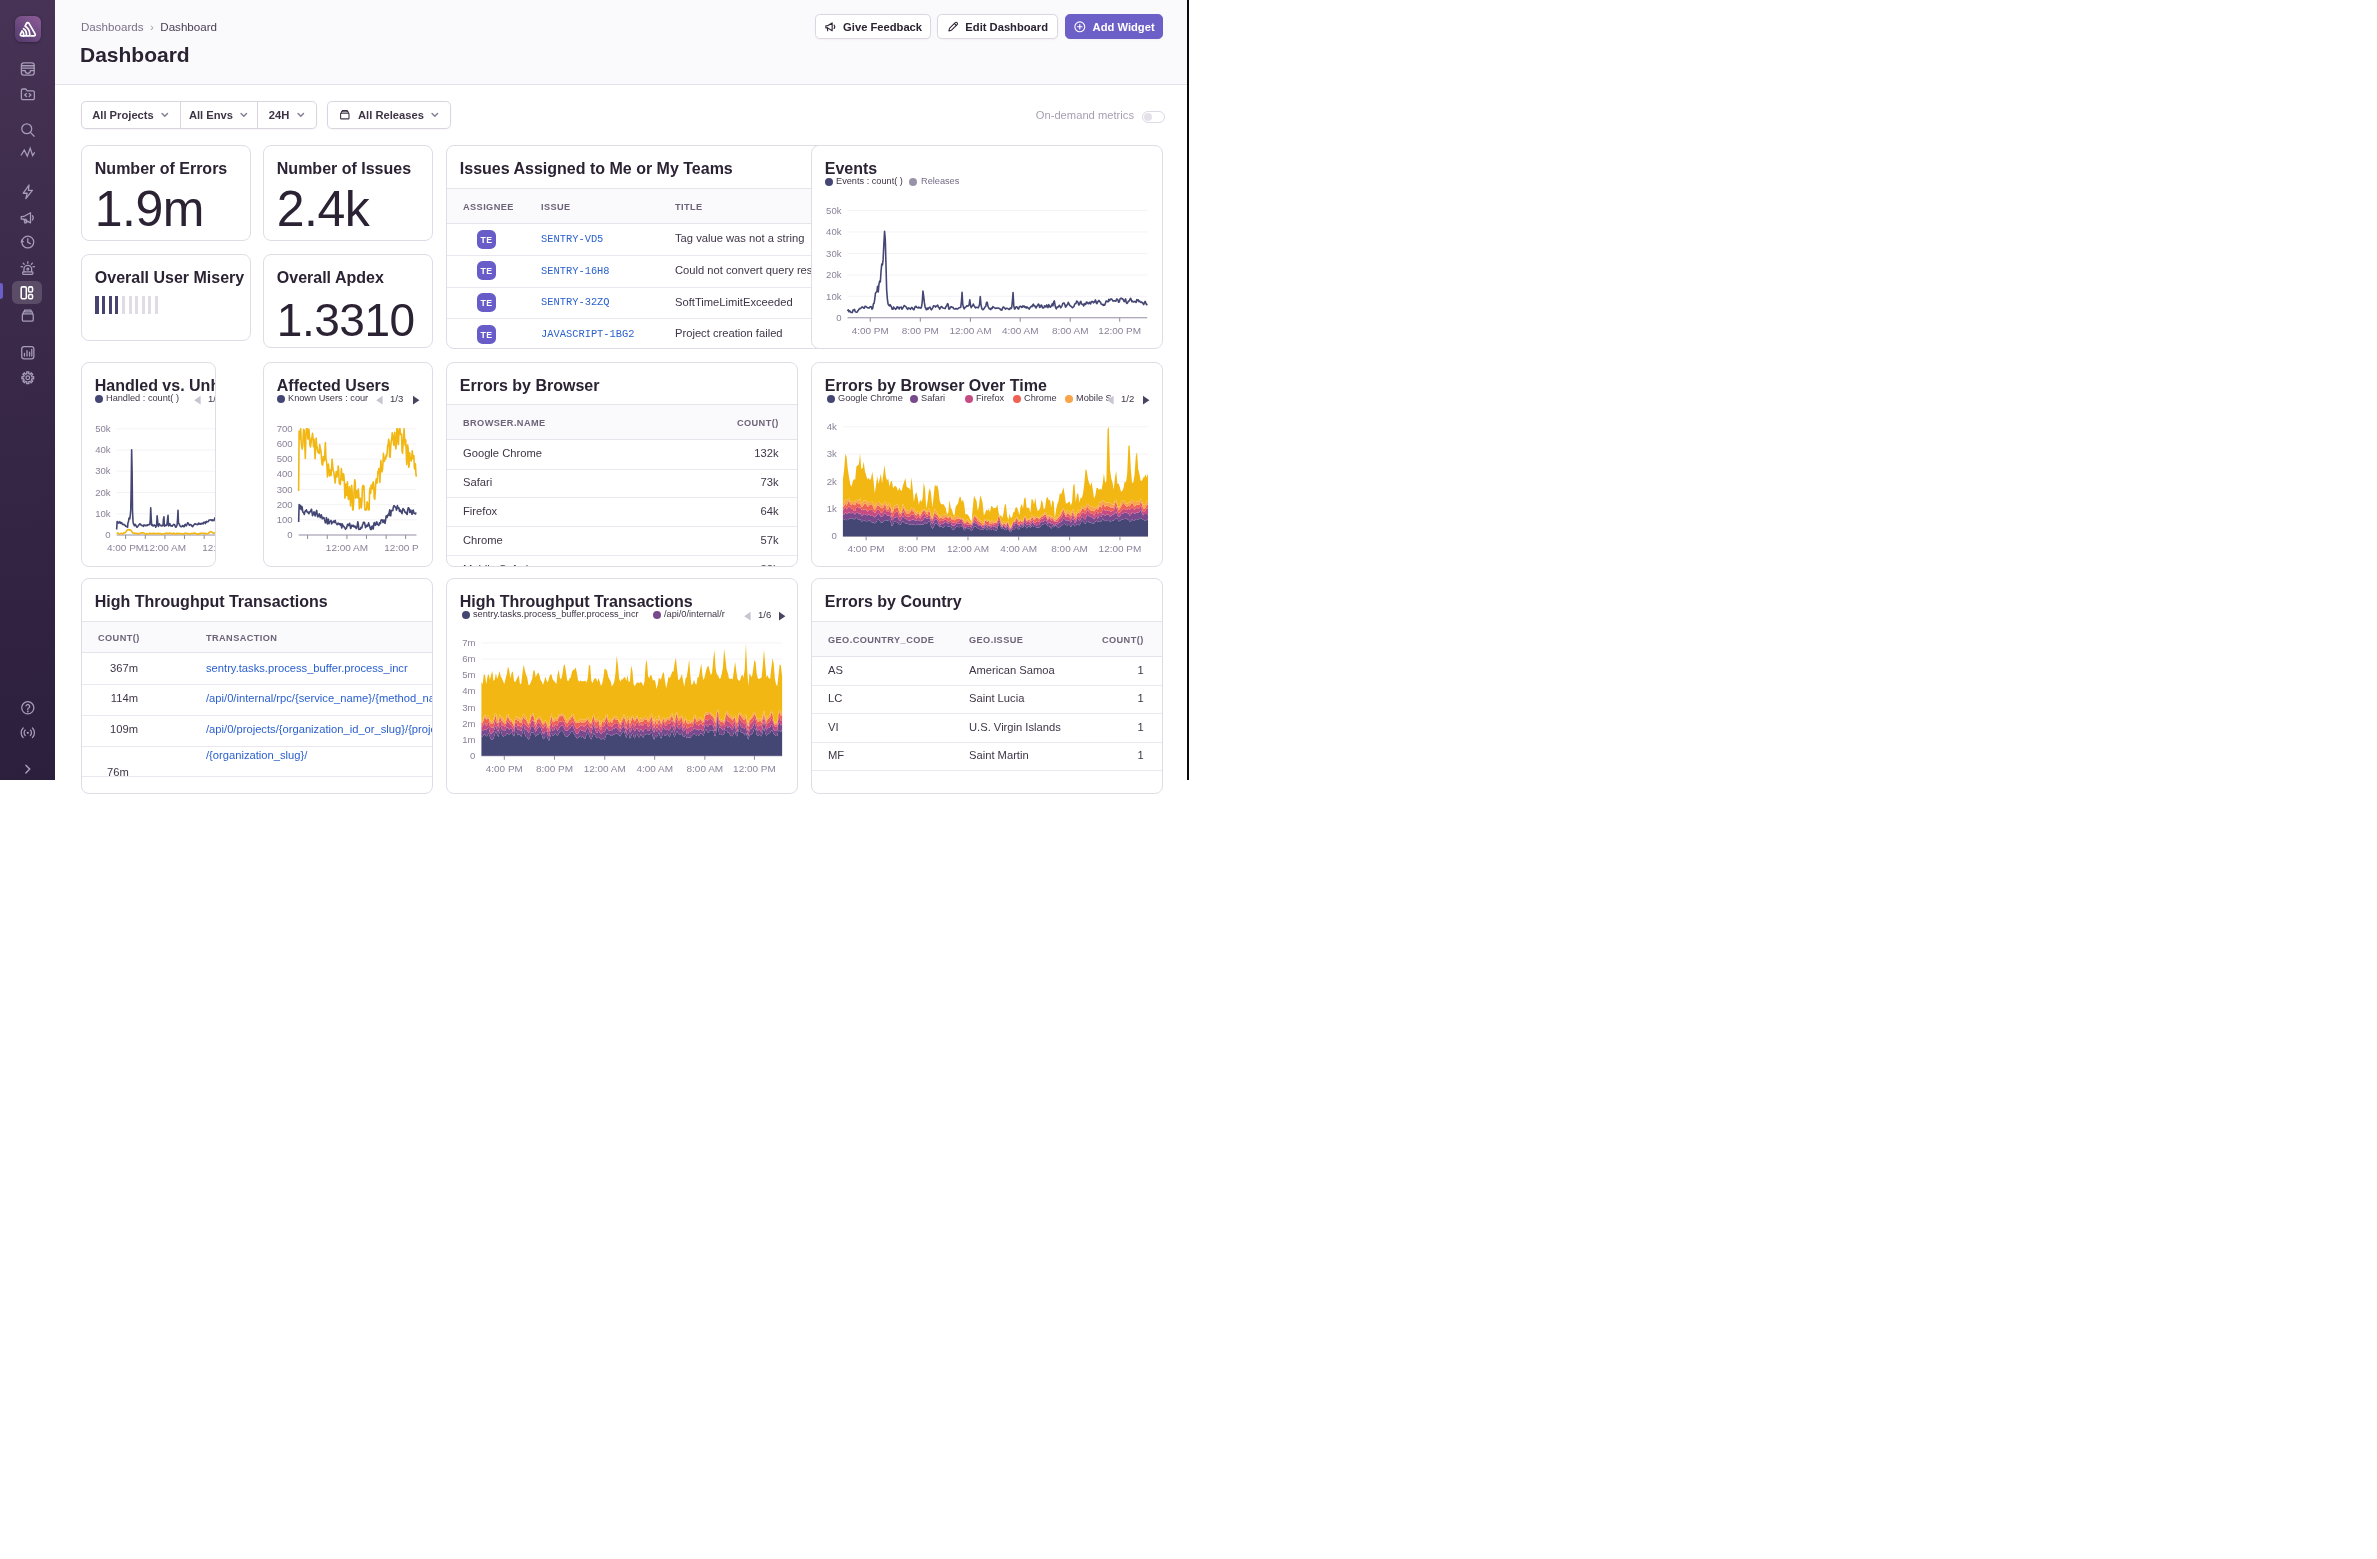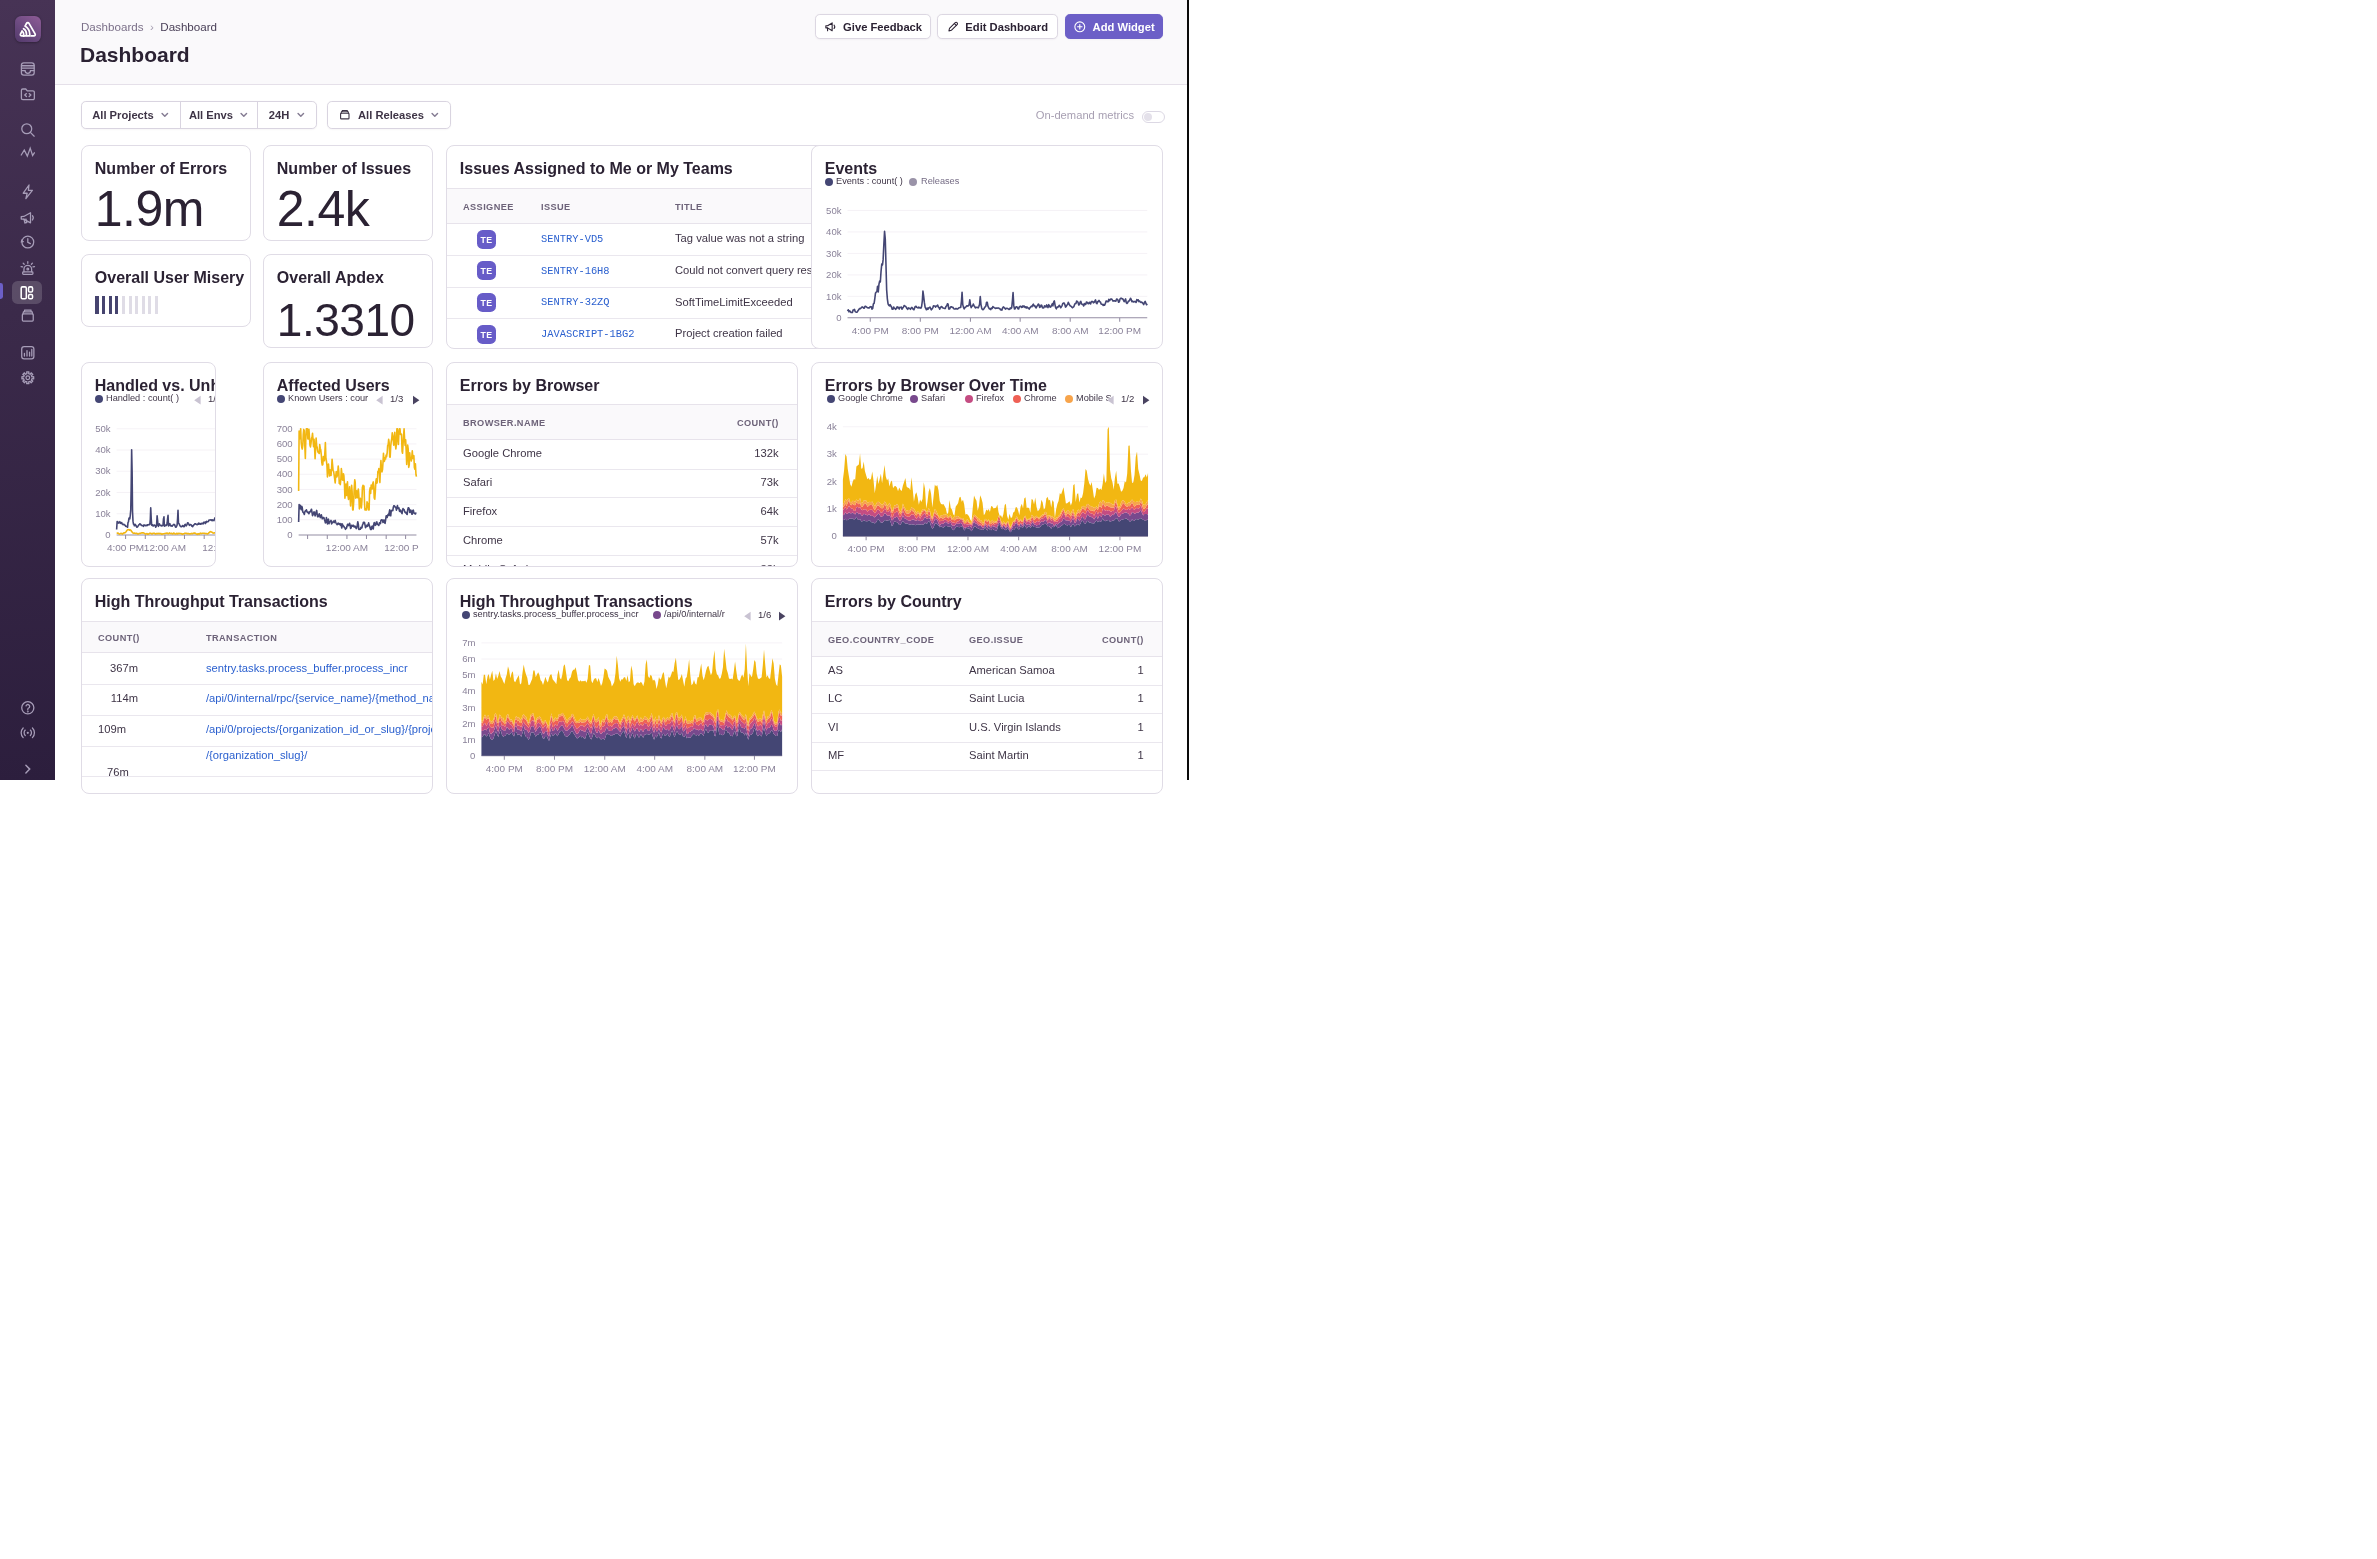--- a/index.html
+++ b/index.html
@@ -195,21 +195,21 @@
         <line x1="385.5" y1="215" x2="385.5" y2="220" stroke="#948da3" stroke-width="1.3"></line>
         <text x="73.0" y="235" text-anchor="middle" font-size="12.5" fill="#8a8299">4:00 PM</text>
         <text x="135.7" y="235" text-anchor="middle" font-size="12.5" fill="#8a8299">8:00 PM</text>
         <text x="198.5" y="235" text-anchor="middle" font-size="12.5" fill="#8a8299">12:00 AM</text>
         <text x="260.8" y="235" text-anchor="middle" font-size="12.5" fill="#8a8299">4:00 AM</text>
         <text x="323.5" y="235" text-anchor="middle" font-size="12.5" fill="#8a8299">8:00 AM</text>
         <text x="385.5" y="235" text-anchor="middle" font-size="12.5" fill="#8a8299">12:00 PM</text>
         <polyline fill="none" stroke="#444674" stroke-width="2" stroke-linejoin="round" points="44.5,206.7 45.4,204.9 46.3,207.5 47.1,206.2 48.0,207.2 48.9,208.3 49.8,208.3 50.6,208.3 51.5,205.3 52.4,204.9 53.3,204.4 54.1,207.2 55.0,207.7 55.9,207.9 56.8,207.6 57.6,206.1 58.5,205.0 59.4,203.4 60.3,203.6 61.1,203.0 62.0,202.2 62.9,201.3 63.8,201.6 64.6,202.9 65.5,202.8 66.4,200.6 67.3,200.6 68.1,201.2 69.0,202.0 69.9,202.5 70.8,202.5 71.6,202.6 72.5,201.4 73.4,201.0 74.3,201.2 75.1,204.1 76.0,203.3 76.9,197.6 77.8,196.9 78.6,191.7 79.5,184.2 80.4,182.7 81.3,182.1 82.1,175.4 83.0,182.6 83.9,172.8 84.8,168.9 85.6,170.1 86.5,156.8 87.4,147.7 88.3,148.7 89.1,142.1 90.0,123.2 90.9,106.6 91.8,116.2 92.6,145.3 93.5,179.6 94.4,191.2 95.3,197.6 96.1,199.2 97.0,199.9 97.9,198.4 98.8,200.2 99.6,201.4 100.5,204.2 101.4,204.3 102.3,201.5 103.1,202.6 104.0,203.6 104.9,204.3 105.8,203.0 106.6,201.2 107.5,202.5 108.4,201.7 109.3,204.0 110.1,201.8 111.0,202.1 111.9,201.5 112.8,204.2 113.6,202.7 114.5,201.7 115.4,199.6 116.3,200.1 117.1,200.4 118.0,201.6 118.9,203.3 119.8,204.3 120.7,202.6 121.5,203.1 122.4,202.9 123.3,204.4 124.2,202.9 125.0,201.9 125.9,202.7 126.8,204.4 127.7,204.9 128.5,202.8 129.4,200.7 130.3,200.5 131.2,201.8 132.0,202.2 132.9,202.6 133.8,201.6 134.7,202.5 135.5,202.2 136.4,203.0 137.3,201.0 138.2,193.9 139.0,181.4 139.9,188.1 140.8,196.0 141.7,201.5 142.5,203.1 143.4,204.9 144.3,202.7 145.2,204.4 146.0,202.8 146.9,202.4 147.8,201.6 148.7,203.4 149.5,205.0 150.4,203.8 151.3,202.5 152.2,200.0 153.0,200.2 153.9,200.1 154.8,201.7 155.7,200.1 156.5,200.1 157.4,199.1 158.3,201.5 159.2,202.3 160.0,204.1 160.9,201.9 161.8,201.2 162.7,200.8 163.5,202.4 164.4,202.6 165.3,202.9 166.2,203.3 167.0,203.3 167.9,200.6 168.8,199.9 169.7,197.3 170.5,197.9 171.4,204.0 172.3,204.0 173.2,202.3 174.0,201.2 174.9,201.3 175.8,202.0 176.7,201.9 177.5,203.4 178.4,203.9 179.3,204.0 180.2,203.3 181.0,203.3 181.9,204.1 182.8,203.7 183.7,202.6 184.5,202.3 185.4,202.1 186.3,201.9 187.2,194.6 188.0,183.0 188.9,198.4 189.8,201.9 190.7,203.8 191.5,201.9 192.4,201.9 193.3,200.6 194.2,199.8 195.1,200.4 195.9,199.9 196.8,198.6 197.7,192.5 198.6,199.2 199.4,202.2 200.3,200.3 201.2,200.1 202.1,197.8 202.9,199.7 203.8,200.9 204.7,202.6 205.6,201.9 206.4,202.1 207.3,201.9 208.2,202.5 209.1,200.6 209.9,198.3 210.8,188.3 211.7,198.4 212.6,202.7 213.4,204.3 214.3,204.8 215.2,203.9 216.1,202.4 216.9,201.2 217.8,200.4 218.7,195.4 219.6,195.5 220.4,200.2 221.3,202.2 222.2,203.8 223.1,203.3 223.9,204.6 224.8,202.7 225.7,203.3 226.6,200.9 227.4,201.5 228.3,202.2 229.2,202.8 230.1,203.2 230.9,202.7 231.8,203.0 232.7,202.6 233.6,202.6 234.4,203.3 235.3,203.4 236.2,205.0 237.1,204.5 237.9,205.3 238.8,202.6 239.7,201.3 240.6,202.0 241.4,202.8 242.3,204.0 243.2,203.2 244.1,202.9 244.9,203.2 245.8,203.8 246.7,204.5 247.6,204.2 248.4,202.6 249.3,203.4 250.2,202.4 251.1,193.3 251.9,183.4 252.8,199.7 253.7,203.9 254.6,203.5 255.4,201.4 256.3,201.2 257.2,201.6 258.1,203.7 258.9,203.9 259.8,201.1 260.7,200.6 261.6,200.4 262.4,202.0 263.3,201.8 264.2,200.0 265.1,200.9 265.9,200.2 266.8,202.0 267.7,201.1 268.6,202.7 269.4,201.3 270.3,202.5 271.2,202.7 272.1,204.0 273.0,202.4 273.8,201.7 274.7,200.5 275.6,200.9 276.5,198.9 277.3,197.9 278.2,200.2 279.1,199.7 280.0,201.7 280.8,202.5 281.7,200.6 282.6,199.5 283.5,197.7 284.3,198.5 285.2,201.9 286.1,201.2 287.0,199.1 287.8,199.2 288.7,202.3 289.6,202.7 290.5,202.4 291.3,200.0 292.2,200.5 293.1,201.5 294.0,198.8 294.8,200.4 295.7,202.1 296.6,198.5 297.5,200.0 298.3,201.7 299.2,201.2 300.1,199.5 301.0,197.5 301.8,200.0 302.7,195.3 303.6,193.8 304.5,199.0 305.3,202.4 306.2,203.7 307.1,201.4 308.0,201.7 308.8,201.0 309.7,199.3 310.6,200.2 311.5,202.4 312.3,201.3 313.2,200.0 314.1,197.3 315.0,196.5 315.8,196.4 316.7,198.0 317.6,201.5 318.5,200.6 319.3,199.0 320.2,198.4 321.1,195.5 322.0,197.6 322.8,198.9 323.7,200.2 324.6,200.4 325.5,201.6 326.3,202.4 327.2,201.5 328.1,200.8 329.0,198.2 329.8,197.1 330.7,197.0 331.6,194.0 332.5,194.5 333.3,195.6 334.2,198.8 335.1,198.4 336.0,195.2 336.8,194.4 337.7,197.4 338.6,198.2 339.5,198.3 340.3,200.2 341.2,197.0 342.1,198.5 343.0,198.0 343.8,195.1 344.7,195.4 345.6,197.0 346.5,197.4 347.4,195.5 348.2,196.7 349.1,197.5 350.0,194.5 350.9,194.9 351.7,194.5 352.6,196.2 353.5,195.6 354.4,193.9 355.2,192.5 356.1,196.4 357.0,197.2 357.9,194.7 358.7,194.8 359.6,193.2 360.5,194.9 361.4,195.1 362.2,197.6 363.1,197.9 364.0,198.3 364.9,199.5 365.7,198.2 366.6,199.2 367.5,197.1 368.4,194.1 369.2,194.0 370.1,194.8 371.0,194.9 371.9,191.7 372.7,193.5 373.6,192.4 374.5,191.3 375.4,191.4 376.2,192.5 377.1,194.0 378.0,193.5 378.9,193.5 379.7,193.9 380.6,194.2 381.5,191.6 382.4,191.6 383.2,192.5 384.1,195.5 385.0,195.0 385.9,191.4 386.7,190.5 387.6,190.4 388.5,191.2 389.4,191.2 390.2,192.9 391.1,194.8 392.0,193.1 392.9,191.3 393.7,196.0 394.6,196.9 395.5,195.9 396.4,194.1 397.2,194.1 398.1,192.7 399.0,190.4 399.9,192.0 400.7,194.7 401.6,194.1 402.5,195.0 403.4,194.7 404.2,194.7 405.1,194.6 406.0,195.7 406.9,192.2 407.7,193.5 408.6,192.3 409.5,194.6 410.4,193.9 411.2,194.9 412.1,195.7 413.0,195.2 413.9,195.9 414.7,197.0 415.6,198.4 416.5,195.8 417.4,194.3 418.2,196.6 419.1,198.6 420.0,197.3"></polyline>
       </svg></div>
   </div>
-<div class="card" style="left:81px;top:254px;width:170px;height:73px">
+<div class="card" style="left:81px;top:254px;width:170px;height:87px">
     <div class="ct">Overall User Misery</div>
     <div class="abs" style="left:13.4px;top:41px;width:3.4px;height:18px;background:#46446f"></div>
     <div class="abs" style="left:20px;top:41px;width:3.4px;height:18px;background:#46446f"></div>
     <div class="abs" style="left:27px;top:41px;width:3.4px;height:18px;background:#46446f"></div>
     <div class="abs" style="left:33px;top:41px;width:3.4px;height:18px;background:#46446f"></div>
     <div class="abs" style="left:40px;top:41px;width:3.4px;height:18px;background:#dfdce6"></div>
     <div class="abs" style="left:47px;top:41px;width:3.4px;height:18px;background:#dfdce6"></div>
     <div class="abs" style="left:53px;top:41px;width:3.4px;height:18px;background:#dfdce6"></div>
     <div class="abs" style="left:60px;top:41px;width:3.4px;height:18px;background:#dfdce6"></div>
     <div class="abs" style="left:66px;top:41px;width:3.4px;height:18px;background:#dfdce6"></div>
@@ -371,21 +371,21 @@
     <div class="thead" style="top:42px;height:32px"></div>
     <div class="th" style="left:16px;top:54px">COUNT()</div>
     <div class="th" style="left:124px;top:54px">TRANSACTION</div>
     <div class="rowb" style="top:105px"></div>
     <div class="cell" style="left:16px;top:83px;width:40px;text-align:right">367m</div>
     <div class="cell lnk" style="left:124px;top:83px">sentry.tasks.process_buffer.process_incr</div>
     <div class="rowb" style="top:136px"></div>
     <div class="cell" style="left:16px;top:113px;width:40px;text-align:right">114m</div>
     <div class="cell lnk" style="left:124px;top:113px">/api/0/internal/rpc/{service_name}/{method_name}/</div>
     <div class="rowb" style="top:167px"></div>
-    <div class="cell" style="left:16px;top:144px;width:40px;text-align:left">109m</div>
+    <div class="cell" style="left:16px;top:144px;width:40px;text-align:right">109m</div>
     <div class="cell lnk" style="left:124px;top:144px">/api/0/projects/{organization_id_or_slug}/{project_id_or_slug}/</div>
     <div class="rowb" style="top:197px"></div>
     <div class="cell" style="left:16px;top:187px;width:40px;text-align:center">76m</div>
     <div class="cell lnk" style="left:124px;top:170px">/{organization_slug}/</div>
   </div>
 <div class="card" style="left:446px;top:578px;width:352px;height:216px">
     <div class="ct">High Throughput Transactions</div>
     <div class="dot" style="left:15px;top:32px;background:#444674"></div>
     <div class="leg" style="left:26px;top:30px;max-width:179px;overflow:hidden">sentry.tasks.process_buffer.process_incr</div>
     <div class="dot" style="left:206px;top:32px;background:#78498d"></div>

